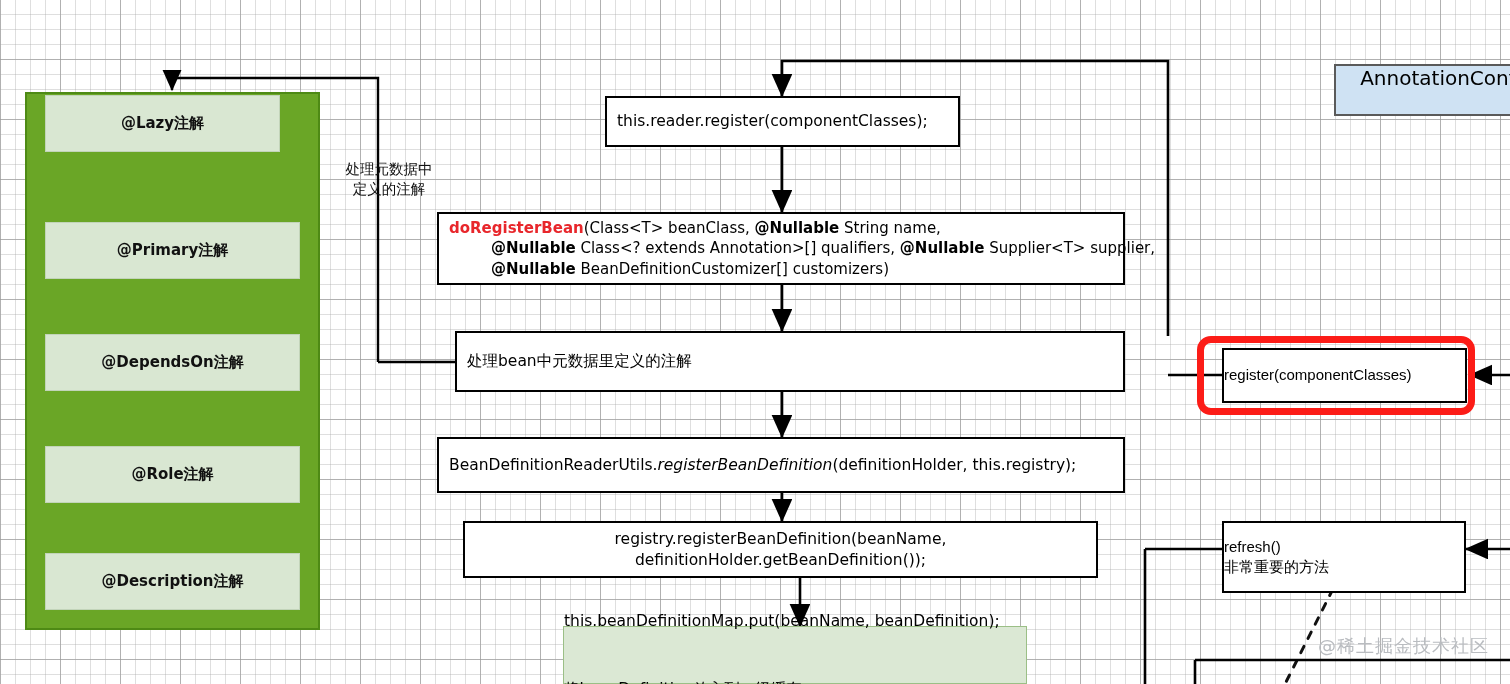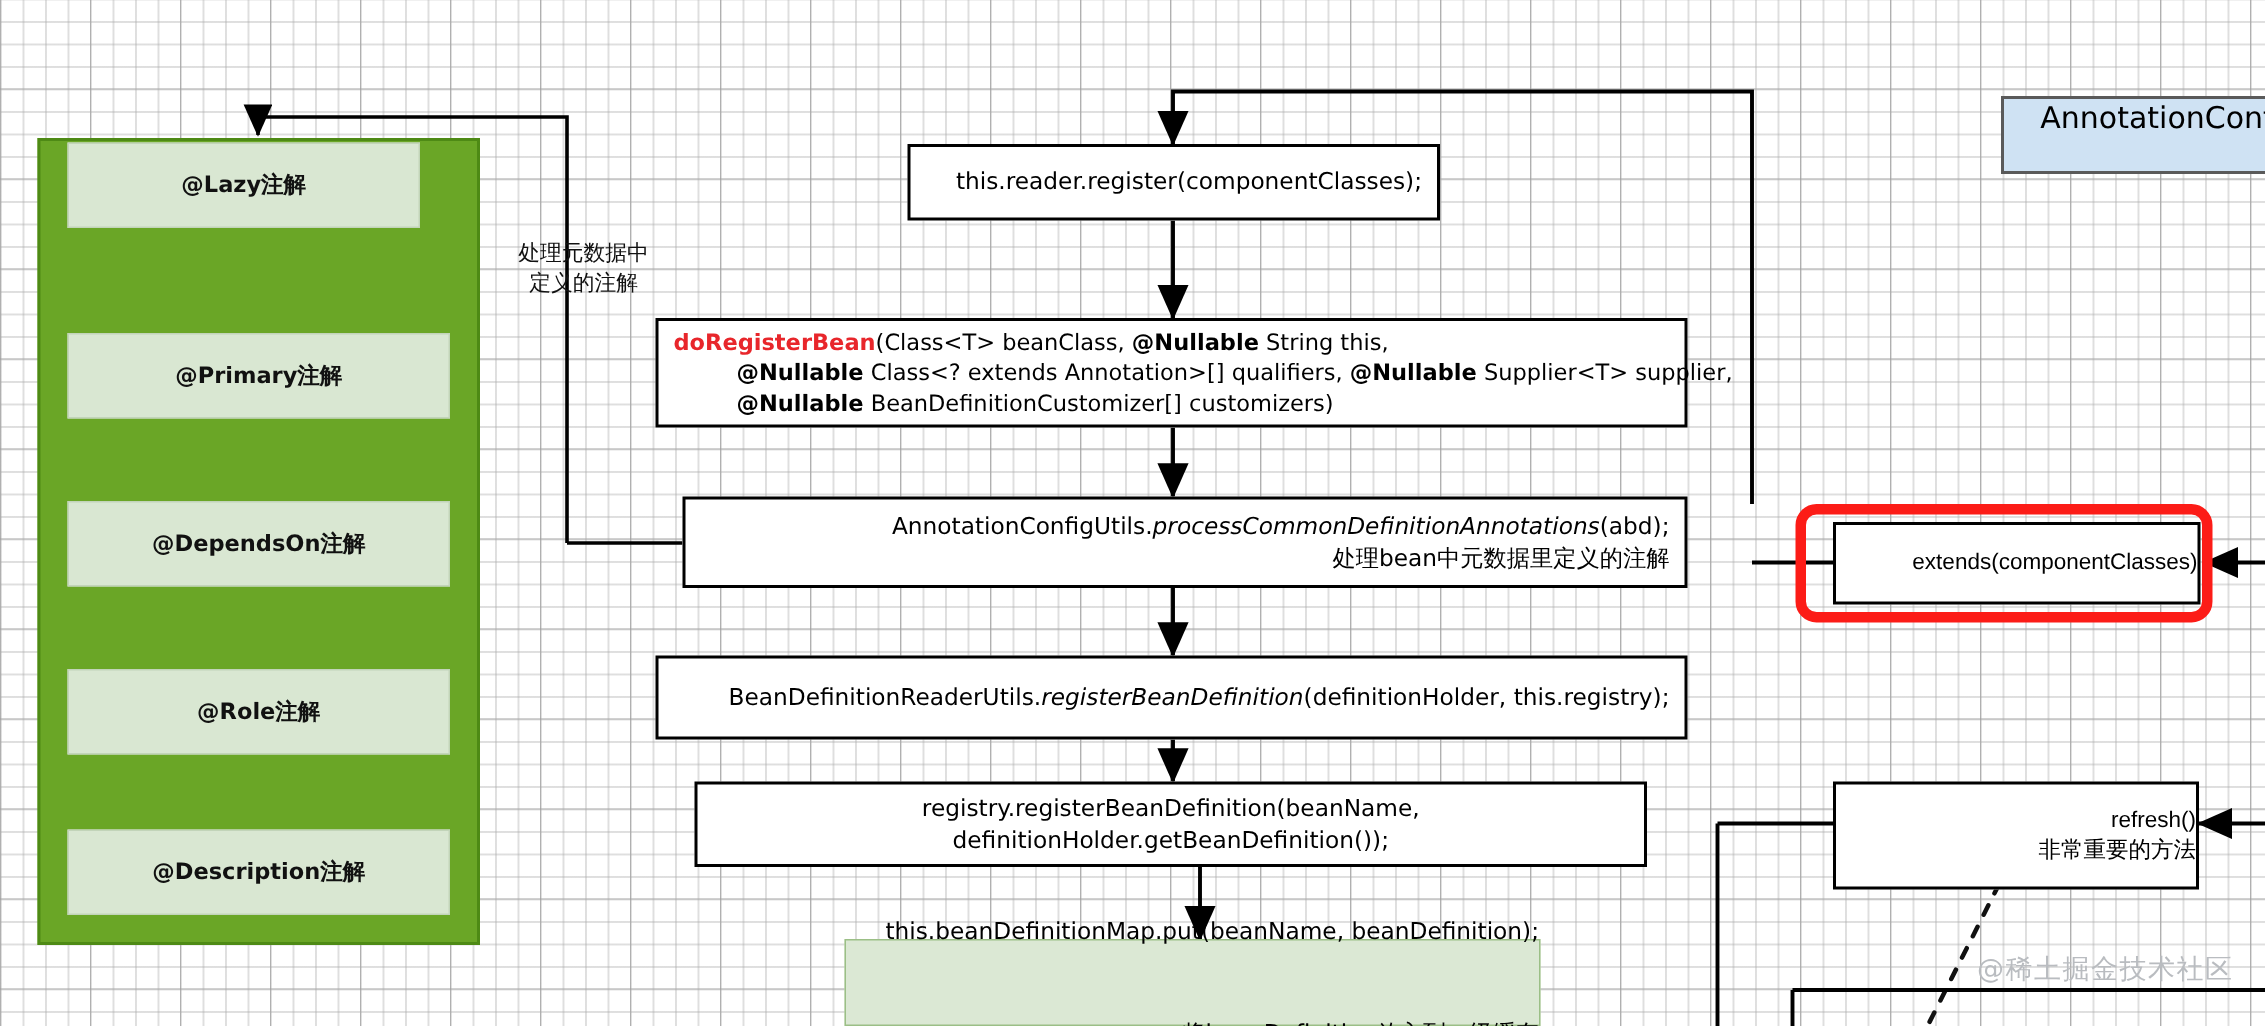--- a/index.html
+++ b/index.html
@@ -18,21 +18,21 @@
       linear-gradient(to bottom, rgba(170,170,170,.38) 1px, transparent 1px),
       linear-gradient(to right, rgba(120,120,120,.55) 1px, transparent 1px),
       linear-gradient(to bottom, rgba(120,120,120,.55) 1px, transparent 1px);
     background-size:15px 15px,15px 15px,60px 60px,60px 60px;
     background-position:0 -1px,0 -1px,0 -1px,0 -1px;
     overflow:hidden;
   }
   #svg-layer{position:absolute;left:0;top:0;width:1510px;height:684px;pointer-events:none;}
 
   .node{position:absolute;box-sizing:border-box;display:flex;flex-direction:column;
-        align-items:flex-end;justify-content:center;text-align:center;}
+        align-items:flex-start;justify-content:center;text-align:center;}
 
   
   .codebox{
     background:#ffffff;border:2px solid #000;
     font-family:"DejaVu Sans",sans-serif;
     font-size:15.5px;color:#000;line-height:1.35;
     padding:4px 10px;
   }
   .codebox .ital{font-style:italic;}
   .codebox .red{color:#e8262b;font-weight:bold;}
@@ -153,34 +153,31 @@
     <div>处理元数据中</div>
     <div>定义的注解</div>
   </div>
 
   <div class="node codebox" style="left:605px;top:96px;width:355px;height:51px;">
     <span>this.reader.register(componentClasses);</span>
   </div>
 
   <div class="node codebox" style="left:437px;top:212px;width:688px;height:73px;align-items:flex-start;justify-content:center;">
     <span class="sig">
-      <span class="red">doRegisterBean</span><span>(Class&lt;T&gt; beanClass, </span><span class="bold">@Nullable</span><span> String this,</span>
+      <span class="red">doRegisterBean</span><span>(Class&lt;T&gt; beanClass, </span><span class="bold">@Nullable</span><span> String name,</span>
     </span>
     <span class="sig indent">
       <span class="bold">@Nullable</span><span> Class&lt;? extends Annotation&gt;[] qualifiers, </span><span class="bold">@Nullable</span><span> Supplier&lt;T&gt; supplier,</span>
     </span>
     <span class="sig indent">
       <span class="bold">@Nullable</span><span> BeanDefinitionCustomizer[] customizers)</span>
     </span>
   </div>
 
   <div class="node codebox" style="left:455px;top:331px;width:670px;height:61px;">
-    <div>
-      <span>AnnotationConfigUtils.</span><span class="ital">processCommonDefinitionAnnotations</span><span>(abd);</span>
-    </div>
     <div>处理bean中元数据里定义的注解</div>
   </div>
 
   <div class="node codebox" style="left:437px;top:437px;width:688px;height:56px;">
     <div>
       <span>BeanDefinitionReaderUtils.</span><span class="ital">registerBeanDefinition</span><span>(definitionHolder, this.registry);</span>
     </div>
   </div>
 
   <div class="node codebox" style="left:463px;top:521px;width:635px;height:57px;">
@@ -191,21 +188,21 @@
     <div>this.beanDefinitionMap.put(beanName, beanDefinition);</div>
     <div>将beanDefinition放入到一级缓存</div>
   </div>
 
   <div class="node blue-box" style="left:1334px;top:64px;width:190px;height:52px;">
     <span>AnnotationConf</span>
   </div>
 
   <div class="red-ring" style="left:1197px;top:336px;width:278px;height:79px;"></div>
   <div class="node plain-box" style="left:1222px;top:348px;width:245px;height:55px;">
-    <span>extends(componentClasses)</span>
+    <span>register(componentClasses)</span>
   </div>
 
   <div class="node plain-box" style="left:1222px;top:521px;width:244px;height:72px;">
     <div>refresh()</div>
     <div>非常重要的方法</div>
   </div>
 
   <div class="watermark" style="left:1318px;top:634px;">@稀土掘金技术社区</div>
 
 </div>

